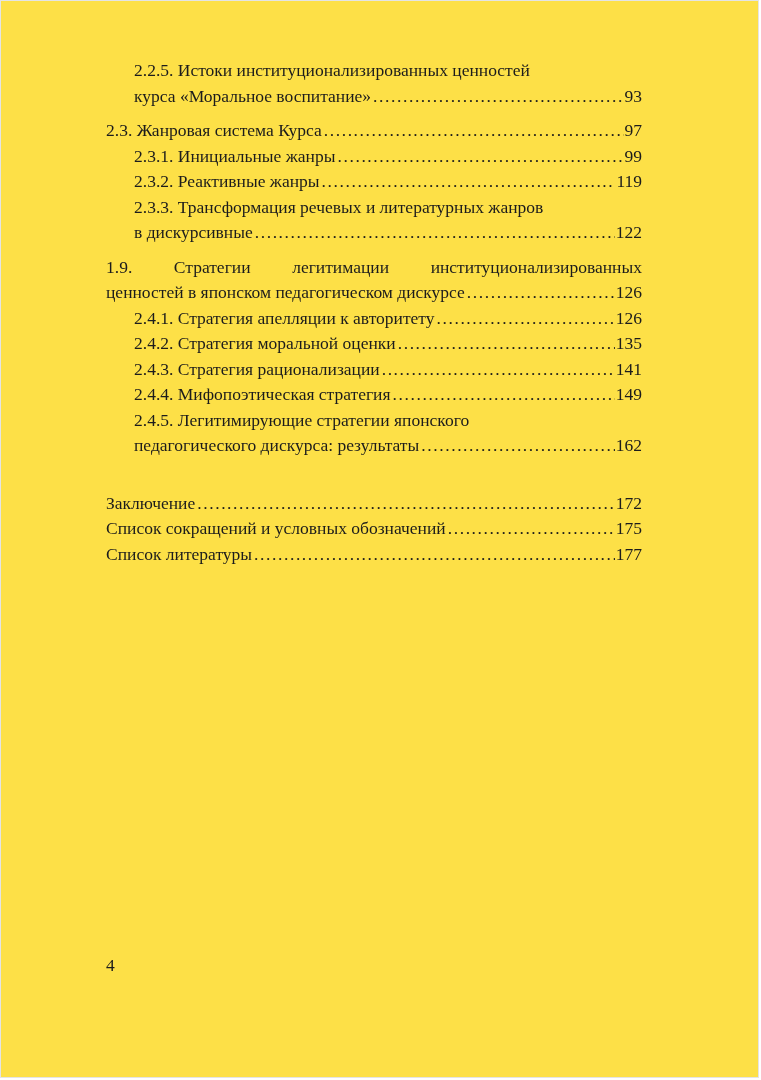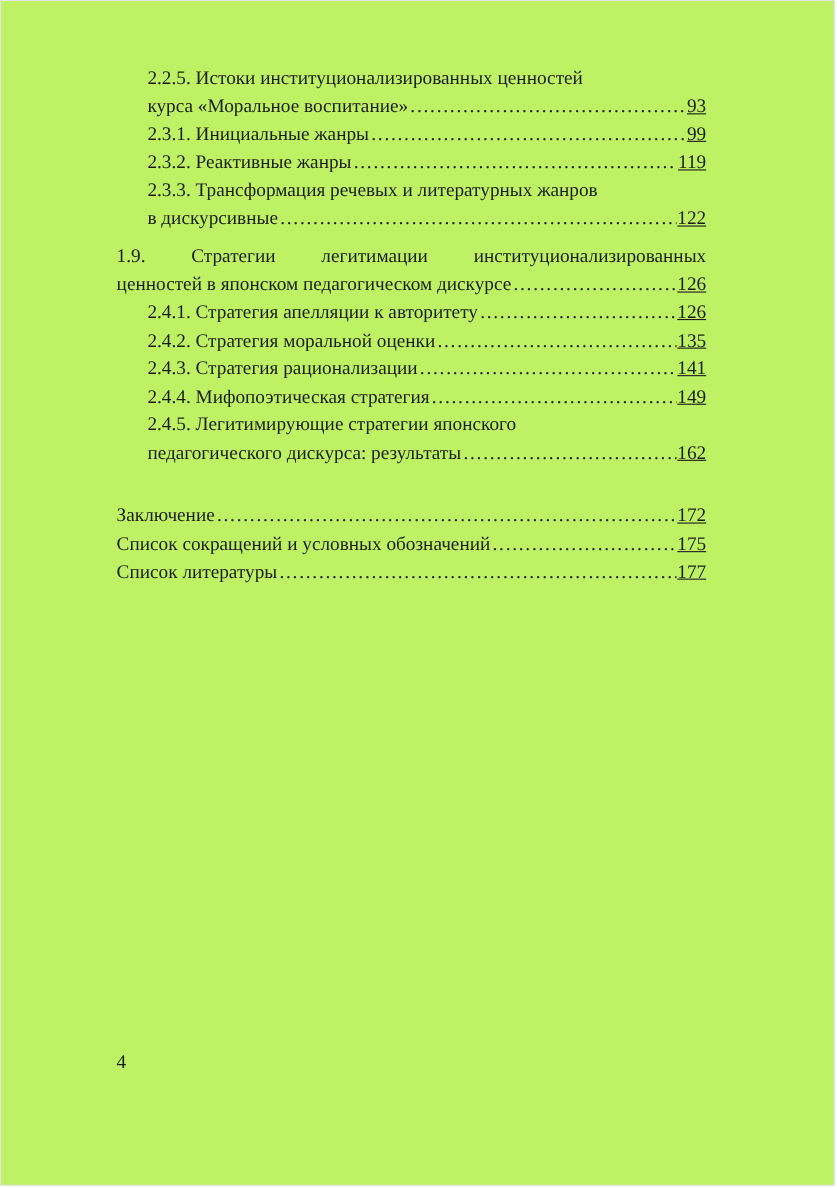--- a/index.html
+++ b/index.html
@@ -15,21 +15,21 @@
     position: relative;
     overflow: hidden;
   }
   .sheet {
     position: absolute;
     left: 0;
     top: 0;
     width: 759px;
     height: 1078px;
     border: 1px solid #e4e4e4;
-    background: #bef264;
+    background: #fde047;
     box-sizing: border-box;
   }
   .toc {
     position: absolute;
     left: 105px;
     top: 57px;
     width: 536px;
     font-size: 17.5px;
     line-height: 25.5px;
   }
@@ -56,41 +56,47 @@
     margin-right: 1px;
     letter-spacing: 1.6px;
     color: #1c1c1c;
   }
   .leader-row .dots::after {
     content: "........................................................................................................................................................";
   }
   .leader-row .pagenum {
     flex: 0 0 auto;
     white-space: nowrap;
-    text-decoration: underline;
   }
   .page-number {
     position: absolute;
     left: 105px;
     top: 951px;
     font-size: 17.5px;
     line-height: 26px;
   }
 </style>
 </head>
 <body>
 
 <div class="sheet">
   <div class="toc" id="toc">
       <div class="entry indent-2">
         <div class="line">2.2.5. Истоки институционализированных ценностей</div>
         <div class="leader-row">
           <span class="text">курса «Моральное воспитание»</span>
           <span class="dots"></span>
           <span class="pagenum">93</span>
+        </div>
+      </div>
+      <div class="entry indent-1 gap-small">
+        <div class="leader-row">
+          <span class="text">2.3. Жанровая система Курса</span>
+          <span class="dots"></span>
+          <span class="pagenum">97</span>
         </div>
       </div>
       <div class="entry indent-2">
         <div class="leader-row">
           <span class="text">2.3.1. Инициальные жанры</span>
           <span class="dots"></span>
           <span class="pagenum">99</span>
         </div>
       </div>
       <div class="entry indent-2">

